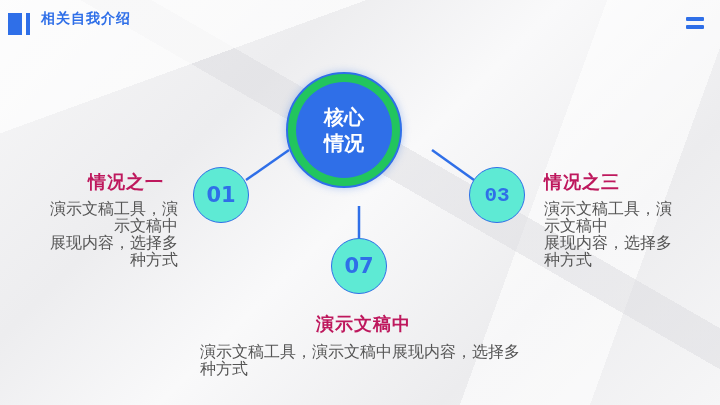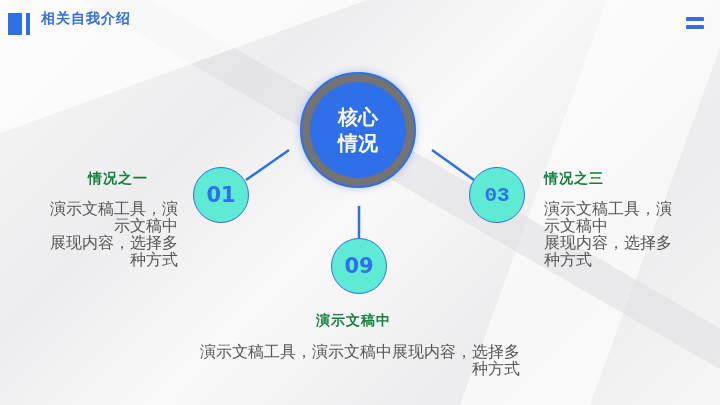--- a/index.html
+++ b/index.html
@@ -10,27 +10,27 @@
     background:
       linear-gradient(160deg,rgba(255,255,255,0.7) 0 20%,transparent 20% 100%),
       linear-gradient(30deg,transparent 0 55%,rgba(220,220,224,0.5) 55% 60%,transparent 60% 100%),
       linear-gradient(110deg,transparent 0 70%,rgba(255,255,255,0.6) 70% 85%,transparent 85%);}
   .title-bar-a{position:absolute;left:8px;top:13px;width:14px;height:22px;background:#2f6fe8;}
   .title-bar-b{position:absolute;left:26px;top:13px;width:4px;height:22px;background:#2f6fe8;}
   .title{position:absolute;left:41px;top:10px;font-size:14px;font-weight:bold;color:#2f6fe8;letter-spacing:1px;}
   .menu{position:absolute;left:686px;top:17px;width:18px;height:14px;}
   .menu span{position:absolute;left:0;width:18px;height:4px;background:#2f6fe8;border-radius:1px;}
   svg.lines{position:absolute;left:0;top:0;}
-  .core{position:absolute;left:300px;top:72px;width:116px;height:116px;border-radius:50%;
-    background:#737373;border:2px solid #2f6fe8;box-shadow:0 0 8px rgba(47,111,232,0.35);box-sizing:border-box;}
+  .core{position:absolute;left:286px;top:72px;width:116px;height:116px;border-radius:50%;
+    background:#22c55e;border:2px solid #2f6fe8;box-shadow:0 0 8px rgba(47,111,232,0.35);box-sizing:border-box;}
   .core-inner{position:absolute;left:8px;top:8px;width:96px;height:96px;border-radius:50%;background:#2f6fe8;
     display:flex;align-items:center;justify-content:center;flex-direction:column;color:#fff;font-weight:bold;font-size:20px;line-height:26px;}
   .num{position:absolute;width:56px;height:56px;border-radius:50%;background:#5eead4;border:1.5px solid #2f6fe8;box-sizing:border-box;
     display:flex;align-items:center;justify-content:center;color:#2f6fe8;font-weight:bold;font-size:21px;}
-  .h{position:absolute;font-size:14px;font-weight:bold;color:#15803d;letter-spacing:1px;}
+  .h{position:absolute;font-size:18px;font-weight:bold;color:#be185d;letter-spacing:1px;}
   .p{position:absolute;font-size:16px;color:#555;line-height:17px;}
 </style>
 </head>
 <body>
 
 <div class="tex"></div>
 
 <div class="title-bar-a"></div>
 <div class="title-bar-b"></div>
 <div class="title">相关自我介绍</div>
@@ -47,29 +47,29 @@
 </svg>
 
 <div class="core">
   <div class="core-inner">
     <span>核心</span>
     <span>情况</span>
   </div>
 </div>
 
 <div class="num" style="left:193px;top:167px;">01</div>
-<div class="num" style="left:331px;top:238px;">09</div>
+<div class="num" style="left:331px;top:238px;">07</div>
 <div class="num" style="left:469px;top:167px;font-family:Liberation Mono, monospace;">03</div>
 
 <div class="h" style="left:88px;top:170px;">情况之一</div>
 <div class="p" style="left:50px;top:200px;width:128px;text-align:right;">
   <div>演示文稿工具，演示文稿中</div>
   <div>展现内容，选择多种方式</div>
 </div>
 
 <div class="h" style="left:544px;top:170px;font-family:Liberation Serif, serif;">情况之三</div>
 <div class="p" style="left:544px;top:200px;width:140px;">
   <div>演示文稿工具，演示文稿中</div>
   <div>展现内容，选择多种方式</div>
 </div>
 
 <div class="h" style="left:316px;top:312px;">演示文稿中</div>
-<div class="p" style="left:200px;top:343px;width:320px;text-align:right;">演示文稿工具，演示文稿中展现内容，选择多种方式</div>
+<div class="p" style="left:200px;top:343px;width:320px;text-align:left;">演示文稿工具，演示文稿中展现内容，选择多种方式</div>
 
 </body></html>

